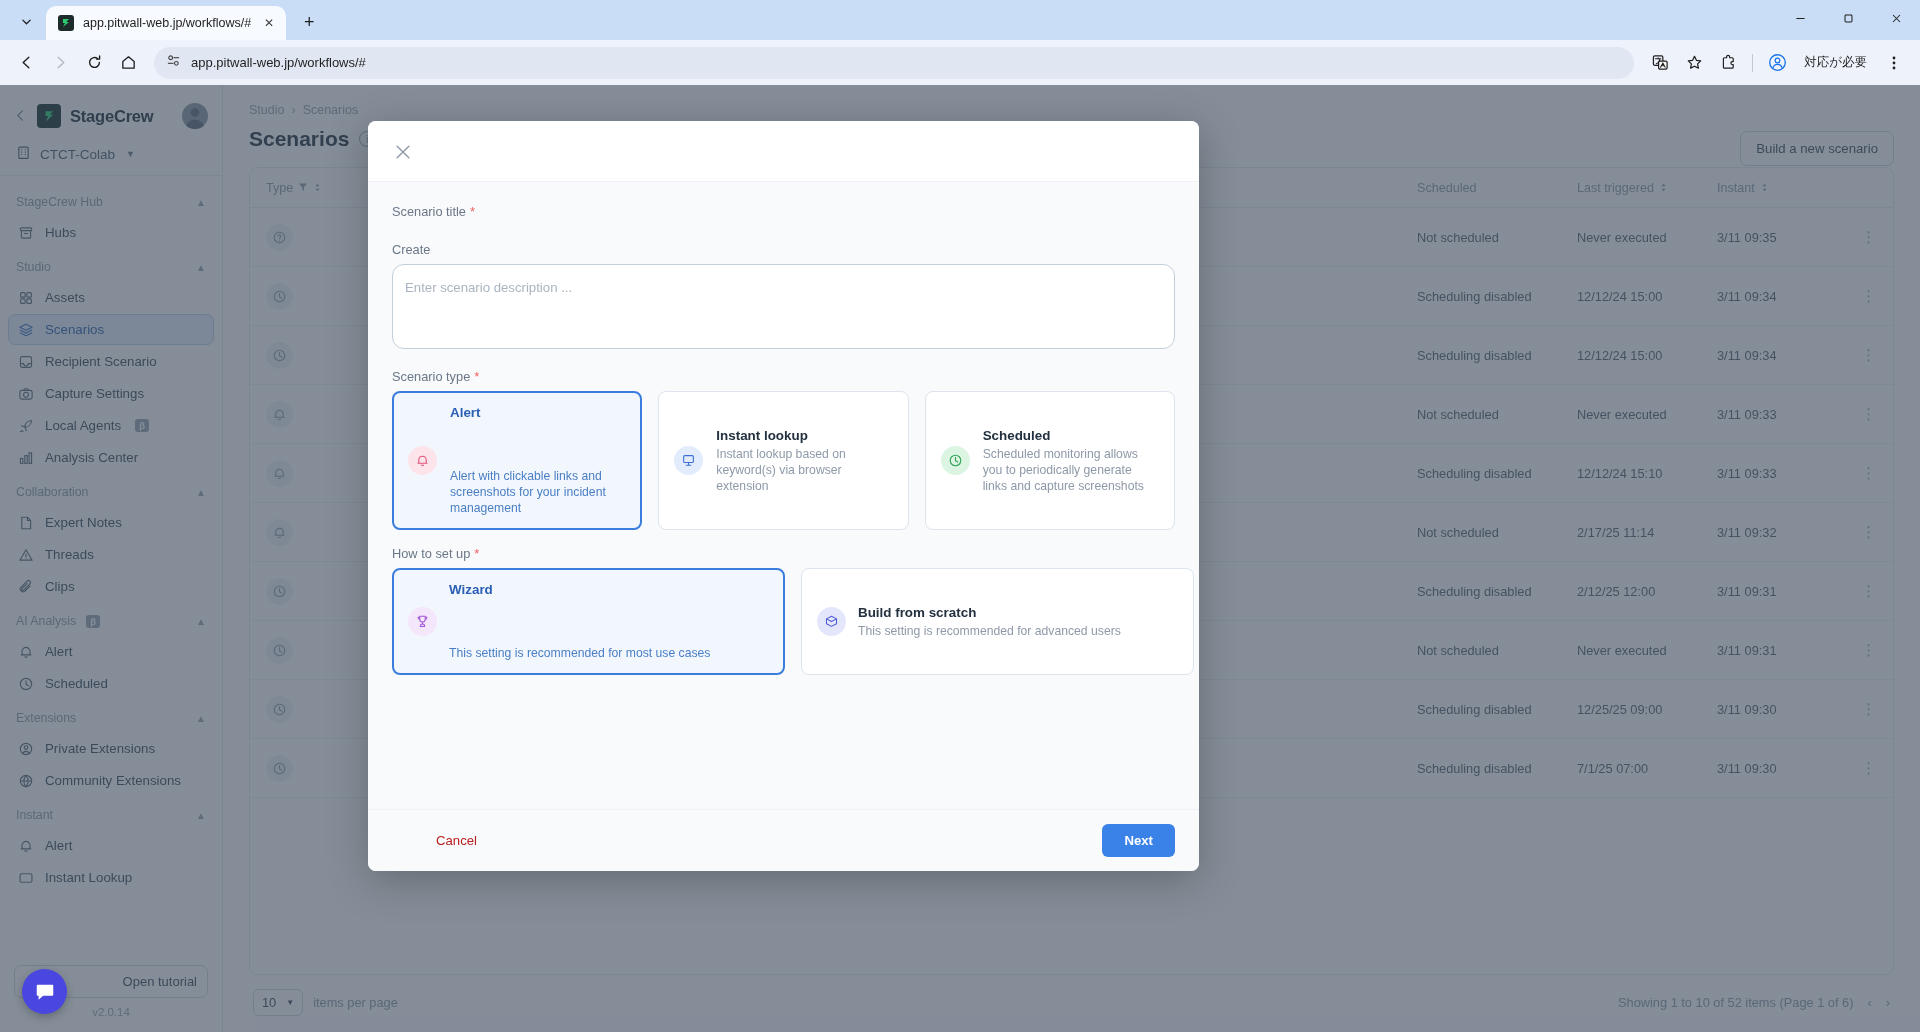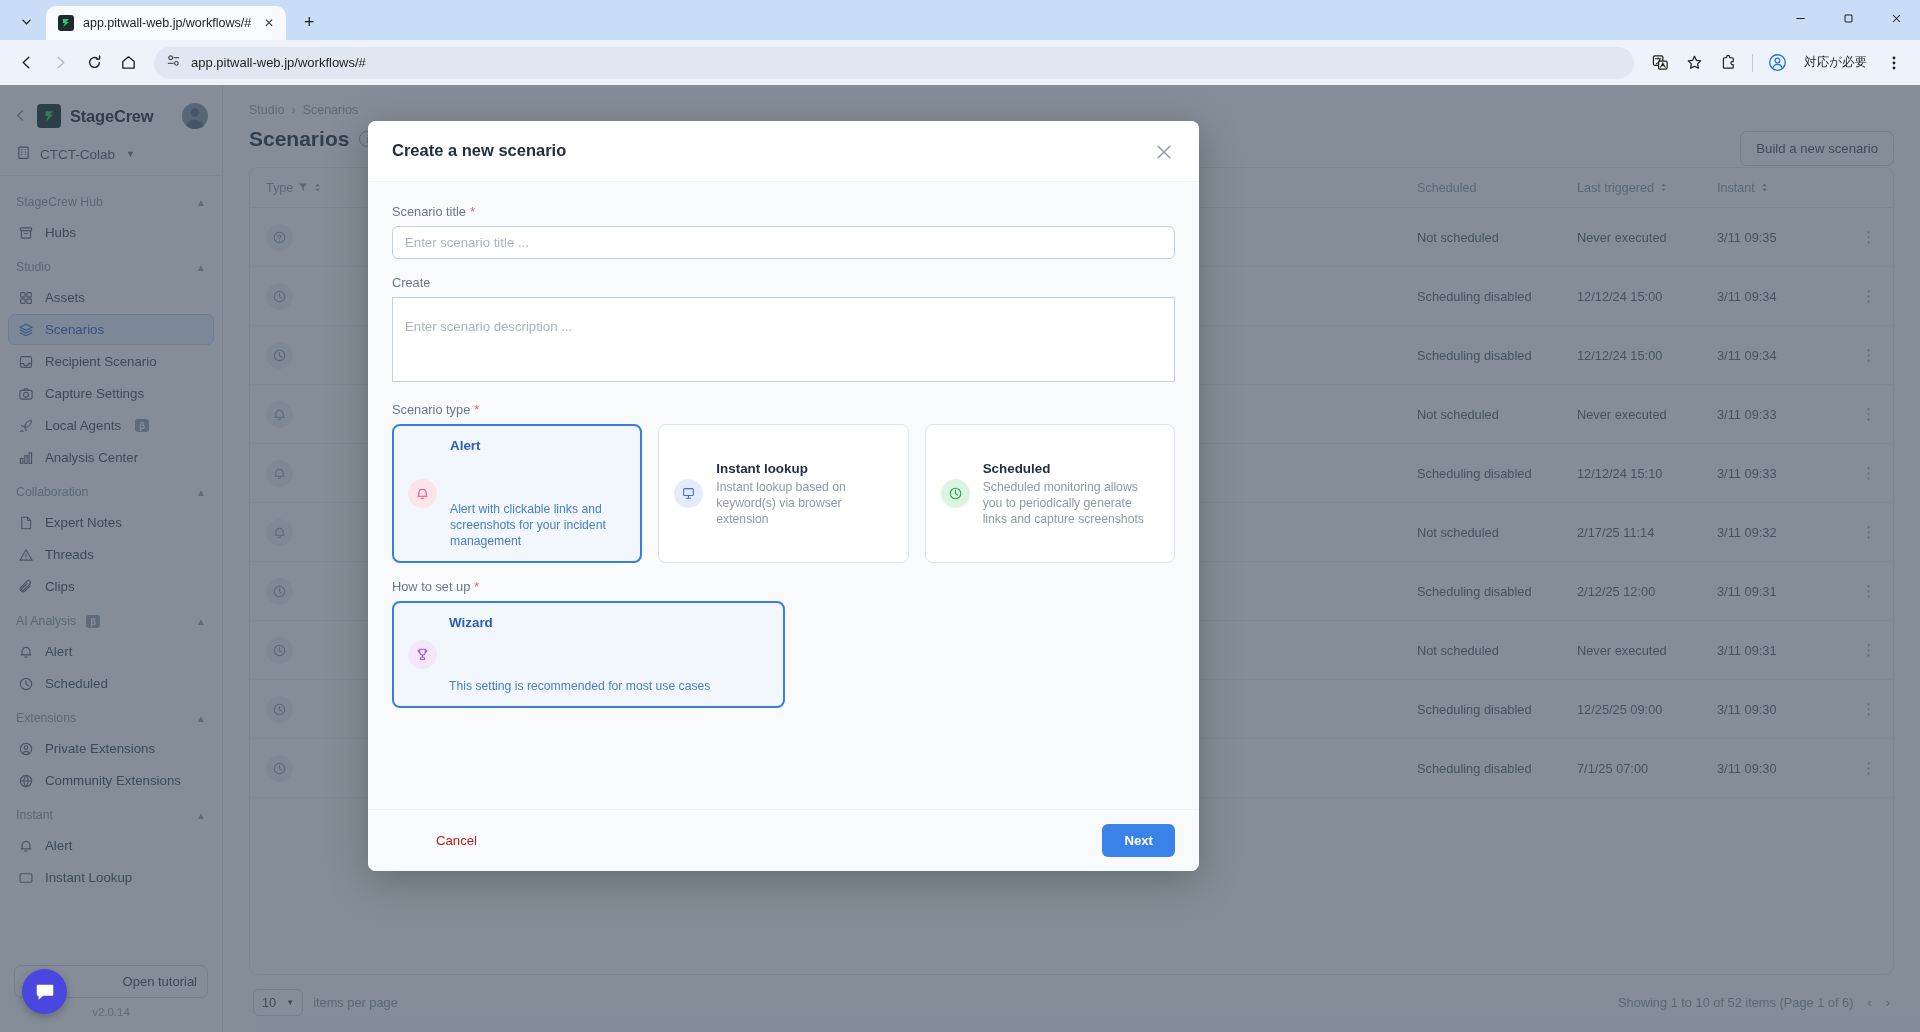--- a/index.html
+++ b/index.html
@@ -325,23 +325,23 @@
     border: 1px solid #c3cfdd; border-radius: 6px;
     background: #fff;
     padding: 0 12px;
     font-size: 13.2px; color: #22303f;
     font-family: "Liberation Sans", sans-serif;
     outline: none;
   }
   .text-input::placeholder { color: #aab4c0; }
   .textarea {
     width: 100%; height: 85px;
-    border: 1px solid #c3cfdd; border-radius: 0;
+    border: 1px solid #c3cfdd; border-radius: 12px;
     background: #fff;
-    padding: 21px 12px;
+    padding: 15px 12px;
     font-size: 13.2px; color: #b91c1c;
     resize: none;
     font-family: "Liberation Sans", sans-serif;
     outline: none;
   }
   .textarea::placeholder { color: #aab4c0; }
   .spacer-16 { height: 16px; }
   .card-row { display: flex; gap: 16px; }
   .opt-card {
     flex: 1;
@@ -952,35 +952,33 @@
   <div class="overlay"></div>
 
   <div class="intercom">
     <svg width="22" height="22" viewBox="0 0 24 24">
         <path d="M4 4 H20 a1 1 0 0 1 1 1 V15 a1 1 0 0 1-1 1 H10 L5 20.5 V16 H4 a1 1 0 0 1-1-1 V5 a1 1 0 0 1 1-1 Z" fill="#ffffff"></path>
       </svg>
   </div>
 
   <div class="modal">
     <div class="modal-head">
-      <span class="modal-title">Create a new scenario</span>
       <span class="modal-close">
         <svg width="18" height="18" viewBox="0 0 20 20">
             <path d="M3.5 3.5 L16.5 16.5 M16.5 3.5 L3.5 16.5" stroke="currentColor" stroke-width="1.5" stroke-linecap="round"></path>
           </svg>
       </span>
     </div>
 
     <div class="modal-body">
       
       <div class="field-label">
         <span>Scenario title</span>
         <span class="req">*</span>
       </div>
-      <input class="text-input" type="text" placeholder="Enter scenario title ..." style="">
 
       <div class="spacer-16"></div>
 
       
       <div class="field-label">
         <span>Create</span>
       </div>
       <textarea class="textarea" placeholder="Enter scenario description ..." style=""></textarea>
 
       <div class="spacer-16"></div>
@@ -1043,20 +1041,32 @@
                 <path d="M5.4 2.6 H11.6 V6 a3.1 3.1 0 0 1-6.2 0 Z" stroke="currentColor" stroke-width="1.25" fill="none" stroke-linejoin="round"></path>
                 <path d="M5.4 3.6 H3.6 a2 2 0 0 0 2 2.4 M11.6 3.6 H13.4 a2 2 0 0 1-2 2.4" stroke="currentColor" stroke-width="1.15" fill="none"></path>
                 <path d="M8.5 9.1 V11.6 M6 14.2 H11 M6.8 11.6 H10.2 L11 14.2 H6 Z" stroke="currentColor" stroke-width="1.25" fill="none" stroke-linejoin="round"></path>
               </svg>
           </span>
           <span class="opt-text">
             <span class="opt-title" style="display:block">Wizard</span>
             <span class="opt-desc" style="display:block">This setting is recommended for most use cases</span>
           </span>
         </div>
+        <div class="opt-card">
+          <span class="opt-icon indigo">
+            <svg width="15" height="15" viewBox="0 0 17 17">
+                <path d="M8.5 2.6 L14.2 5.5 L8.5 8.4 L2.8 5.5 Z" stroke="currentColor" stroke-width="1.2" fill="none" stroke-linejoin="round"></path>
+                <path d="M2.8 5.5 V11 L8.5 14 L14.2 11 V5.5" stroke="currentColor" stroke-width="1.2" fill="none" stroke-linejoin="round"></path>
+              </svg>
+          </span>
+          <span class="opt-text">
+            <span class="opt-title" style="display:block">Build from scratch</span>
+            <span class="opt-desc" style="display:block">This setting is recommended for advanced users</span>
+          </span>
+        </div>
       </div>
     </div>
 
     <div class="modal-foot">
       <span class="cancel-btn">Cancel</span>
       <button class="next-btn">Next</button>
     </div>
   </div>
 </div>
 

